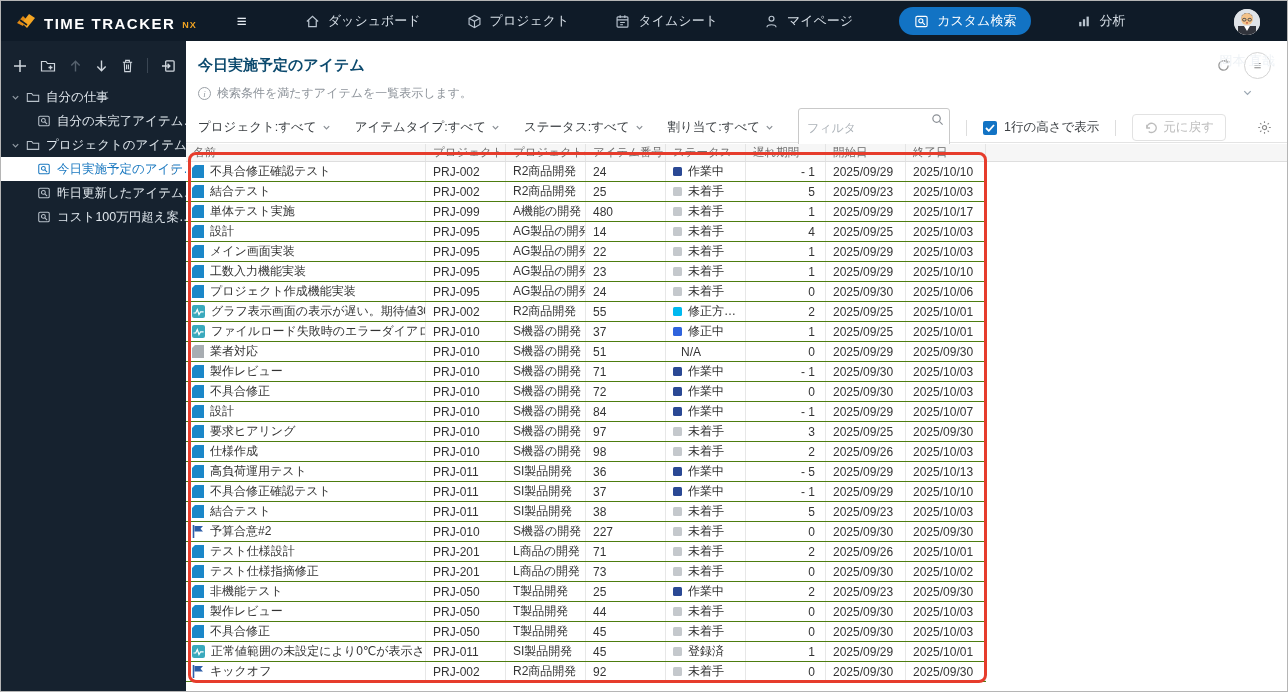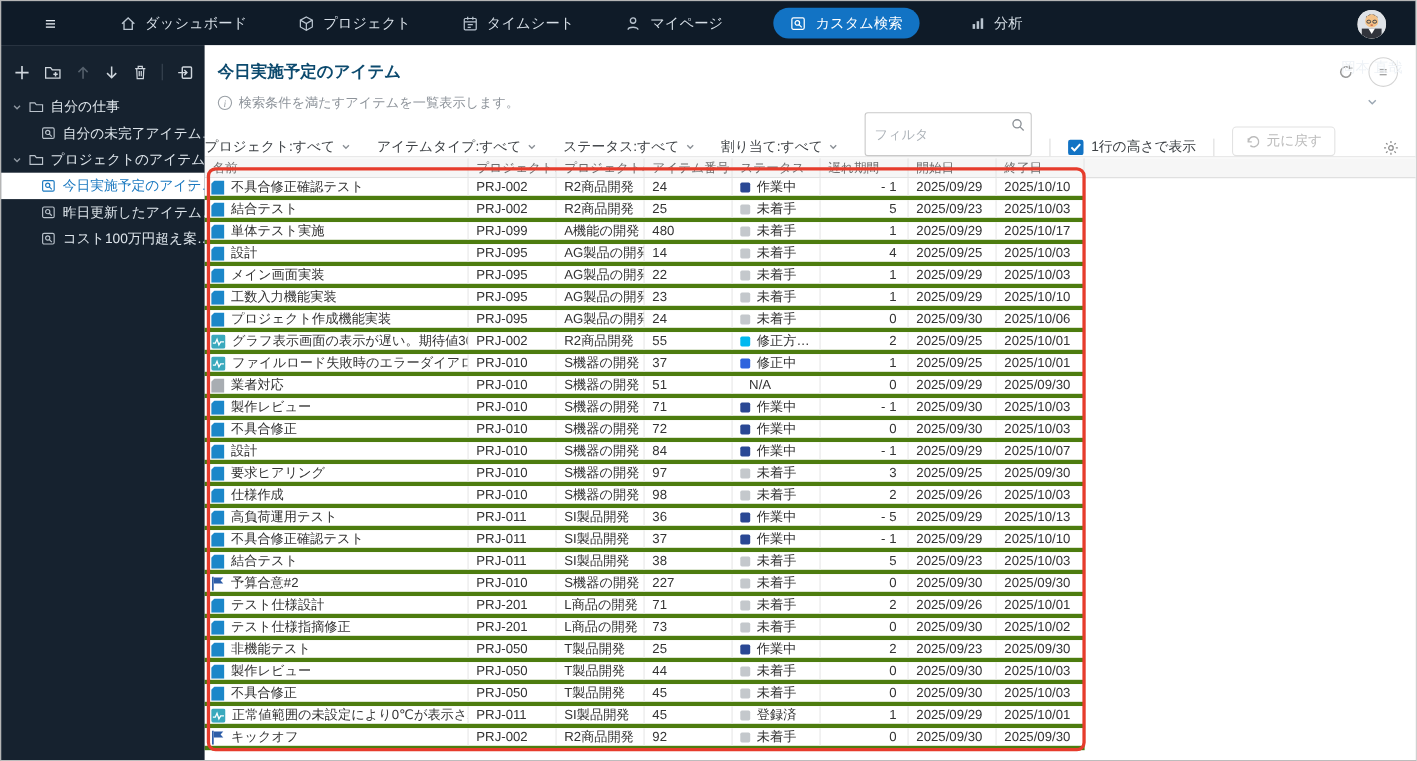--- a/index.html
+++ b/index.html
@@ -41,58 +41,69 @@
 
   
   .main { position:absolute; top:40px; left:185px; right:0; bottom:0; background:#fff; border-top-left-radius:6px; }
   .page-title { font-size:15px; font-weight:bold; color:#0c4a6e; padding:15px 0 0 12px; }
   .header-icons { position:absolute; top:11px; right:16px; display:flex; align-items:center; gap:13px; }
   .refresh { color:#9a9a9a; display:flex; cursor:pointer; }
   .circle-menu { width:27px; height:27px; border:1px solid #d4d4d4; border-radius:50%; display:flex; align-items:center; justify-content:center; color:#8a8a8a; font-size:13px; cursor:pointer; }
   .desc-row { display:flex; align-items:center; gap:6px; margin-top:10px; padding-left:12px; color:#8d939a; font-size:12px; }
   .info-ic { width:13px; height:13px; border:1px solid #9aa0a6; border-radius:50%; font-size:9px; display:flex; align-items:center; justify-content:center; color:#9aa0a6; font-style:italic; font-family:"Liberation Serif",serif; }
 
-  .filterbar { position:absolute; top:72px; left:0; right:0; height:30px; display:flex; align-items:flex-end; padding-left:0; gap:24px; font-size:12.5px; color:#3c4044; border-bottom:1px solid #e4e4e4; }
+  .filterbar { position:absolute; top:72px; left:0; right:0; height:30px; display:flex; align-items:center; padding-left:12px; gap:24px; font-size:12.5px; color:#3c4044; border-bottom:1px solid #e4e4e4; }
   .filter-dd { display:flex; align-items:center; gap:5px; cursor:pointer; }
   .filter-dd .ic { display:flex; color:#8b9096; }
   .search-wrap { position:relative; }
   .filter-input { width:152px; height:40px; border:1px solid #c9c9c9; border-radius:3px; font-size:12px; padding:0 26px 0 8px; color:#333; outline:none; font-family:inherit; }
   .filter-input::placeholder { color:#adb3b9; }
   .mag { position:absolute; right:6px; top:5px; color:#8b9096; }
   .v-div { width:1px; height:16px; background:#ddd; margin:0 -8px; }
   .chk-wrap { display:flex; align-items:center; gap:7px; cursor:pointer; }
   .checkbox { width:14px; height:14px; background:#1273c4; border-radius:2px; display:flex; align-items:center; justify-content:center; }
   .undo-btn { display:flex; align-items:center; gap:6px; border:1px solid #e2e2e2; border-radius:4px; padding:4px 11px; color:#bcbcbc; font-size:12.5px; cursor:default; }
   .gear { margin-left:auto; margin-right:15px; color:#8a8a8a; display:flex; cursor:pointer; }
 
   
   .thead { position:absolute; top:103px; left:0; right:0; height:18px; background:#f6f6f6; border-bottom:1px solid #dedede; display:flex;text-align:center; }
   .th { display:flex; align-items:center; padding:0 7px; font-size:11.5px; color:#6e6e6e; border-right:1px solid #e4e4e4; white-space:nowrap; overflow:hidden; cursor:pointer; }
   .th-filler { flex:1; }
   .tbody { position:absolute; top:121px; left:0; }
-  .tr { display:flex; width:800px; height:20px; border-bottom:4px solid #4d7c0f; background:#fff; cursor:pointer; }
+  .tr { display:flex; width:800px; height:20px; border-bottom:1px solid #4d7c0f; background:#fff; cursor:pointer; }
   .td { display:flex; align-items:center; padding:0 7px; font-size:12px; color:#333; border-right:1px solid #e7e7e7; white-space:nowrap; overflow:hidden; }
   .w-name { width:240px; } .w-80 { width:80px; }
   .td.name-cell { gap:6px; padding-left:6px; }
   .td.delay-cell { justify-content:flex-end; padding-right:10px; }
   .status-sq { width:9px; height:9px; border-radius:1.5px; margin-right:6px; flex:0 0 auto; }
   .status-na { padding-left:15px; }
   .item-ic { display:flex; flex:0 0 auto; }
 
   
   .annotation { position:absolute; left:187px; top:151px; width:799px; height:531px; border:3px solid #e63c2c; border-radius:8px; pointer-events:none; z-index:20; }
 
   svg { display:block; }
 </style>
 </head>
 <body>
 
 <div class="window">
 
   <div class="topbar">
+    <div class="brand">
+      <span class="ic">
+        <svg width="22" height="20" viewBox="0 0 22 20">
+            <path d="M2 12 L8 5 L11 8 L8 15 Z" fill="#e08914"></path>
+            <path d="M7 12 L14 3 L20 7 L12 17 Z" fill="#f5a623"></path>
+            <path d="M5 9 L12 14" stroke="#0f1b28" stroke-width="1.6"></path>
+          </svg>
+      </span>
+      <span class="brand-name">TIME TRACKER</span>
+      <span class="brand-suffix">NX</span>
+    </div>
     <span class="hamburger">≡</span>
     <div class="nav" id="nav">
         <div class="nav-item">
           <span class="ic item-ic">
             <svg width="15" height="15" viewBox="0 0 16 16" fill="none" stroke="currentColor" stroke-width="1.3">
               <path d="M2 8 8 2.5 14 8M4 7v6.5h8V7"></path>
             </svg>
           </span>
           <span>ダッシュボード</span>
         </div>

